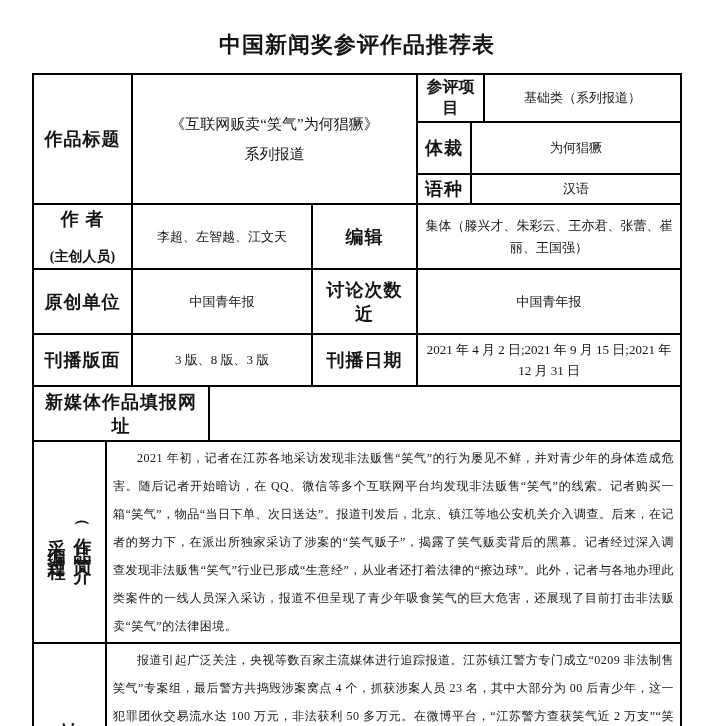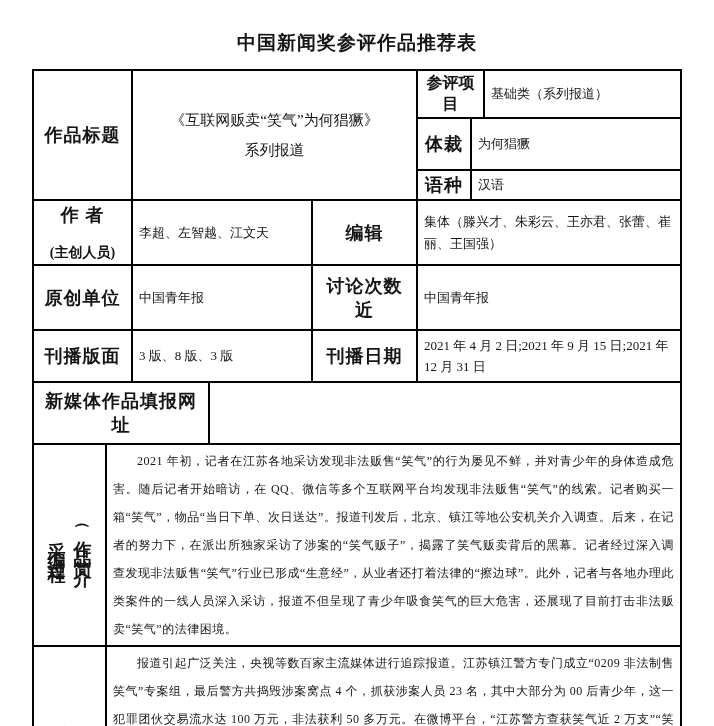--- a/index.html
+++ b/index.html
@@ -6,21 +6,21 @@
   body{
     width:714px;height:726px;
     font-family:"Liberation Serif","DejaVu Serif",serif;
     color:#151515;
     -webkit-font-smoothing:antialiased;
   }
   .page{width:714px;height:726px;background:#fff;overflow:hidden;}
   .doc-title{
     margin:30px 0 13px 0;
     text-align:center;
-    font-size:19px;
+    font-size:22px;
     font-weight:bold;
     letter-spacing:1px;
   }
   table.form{
     border-collapse:collapse;
     table-layout:fixed;
     width:648px;
     margin:0 auto;
   }
   table.form td{
@@ -34,21 +34,21 @@
     text-align:center;
     font-size:18px;
     padding:2px 2px;
     letter-spacing:1px;
   }
   .lbl-sm{font-size:16px;letter-spacing:0;}
   .sublbl{display:block;font-size:14px;letter-spacing:0;margin-top:17px;}
   .val{
     font-size:13px;
     line-height:1.65;
-    text-align:left;
+    text-align:center;
     padding:3px 8px;
     margin-left:20px;
   }
   .val-center{
     text-align:center;
     font-size:15px;
     line-height:2.0;
     white-space:pre-line;
     padding:3px 4px;
     border-radius:16px;
@@ -138,21 +138,21 @@
       <td class="val" colspan="3">中国青年报</td>
     </tr>
 
     <tr style="height:52px">
       <td class="lbl" colspan="2">刊播版面</td>
       <td class="val" colspan="2">3 版、8 版、3 版</td>
       <td class="lbl">刊播日期</td>
       <td class="val" colspan="3">2021 年 4 月 2 日;2021 年 9 月 15 日;2021 年 12 月 31 日</td>
     </tr>
 
-    <tr style="height:62px">
+    <tr style="height:55px">
       <td class="lbl" colspan="3">新媒体作品填报网址</td>
       <td class="val" colspan="5"></td>
     </tr>
 
     <tr style="height:173px">
       <td class="vcell">
         <div class="vwrap">
           <span class="vtext">采编过程</span>
           <span class="parencol">
             <span class="vparen">（</span>

